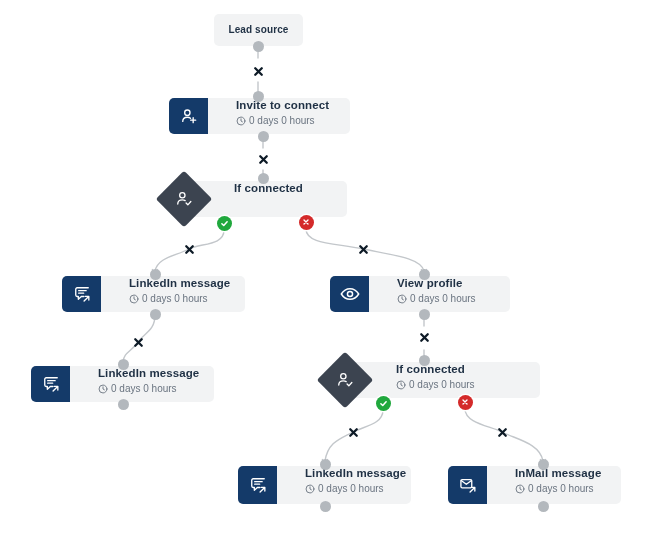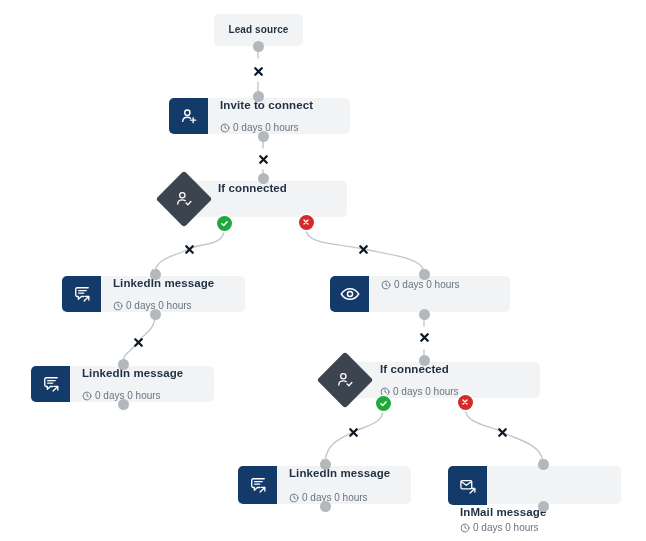--- a/index.html
+++ b/index.html
@@ -27,22 +27,22 @@
     width:39px;
     background:#143a69;
     border-radius:5px 0 0 5px;
     display:flex;align-items:center;justify-content:center;
     flex:0 0 39px;
     color:#ffffff;
     z-index:2;
   }
   .node .body{
     flex:1 1 auto;
-    display:flex;flex-direction:column;justify-content:space-between;
-    padding-left:12px;
+    display:flex;flex-direction:column;justify-content:flex-start;
+    padding-left:28px;
     min-width:0;
   }
   .node .title{
     font-size:11.5px;
     font-weight:bold;
     color:#1f3044;
     line-height:14px;
     letter-spacing:0.1px;
     white-space:nowrap;
   }
@@ -232,20 +232,21 @@
       </div>
     </div>
     <div class="node" style="left: 330px; top: 276px; width: 180px; height: 36px;">
       <div class="icon-box">
         <svg width="22" height="22" viewBox="0 0 24 24" stroke="currentColor" fill="none" stroke-width="1.6" stroke-linecap="round" stroke-linejoin="round">
           <path d="M2.5 12s3.6-5.8 9.5-5.8S21.5 12 21.5 12s-3.6 5.8-9.5 5.8S2.5 12 2.5 12z"></path>
           <circle cx="12" cy="12" r="2.8"></circle>
         </svg>
       </div>
       <div class="body">
+        <div class="title">View profile</div>
         <div class="sub">
           <span style="display: inline-flex; align-items: center; color: rgb(106, 116, 128);">
             <svg width="10" height="10" viewBox="0 0 24 24" stroke="currentColor" fill="none" stroke-width="2.2" stroke-linecap="round">
               <circle cx="12" cy="12" r="9.5"></circle>
               <path d="M12 6.8V12l3.4 2"></path>
             </svg>
           </span>
           <span>0 days 0 hours</span>
         </div>
       </div>
@@ -287,21 +288,21 @@
           <span style="display: inline-flex; align-items: center; color: rgb(106, 116, 128);">
             <svg width="10" height="10" viewBox="0 0 24 24" stroke="currentColor" fill="none" stroke-width="2.2" stroke-linecap="round">
               <circle cx="12" cy="12" r="9.5"></circle>
               <path d="M12 6.8V12l3.4 2"></path>
             </svg>
           </span>
           <span>0 days 0 hours</span>
         </div>
       </div>
     </div>
-    <div class="node" style="left: 448px; top: 466px; width: 173px; height: 38px; flex-direction: column;">
+    <div class="node" style="left: 448px; top: 466px; width: 173px; height: 38px;">
       <div class="icon-box">
         <svg width="20" height="20" viewBox="0 0 24 24" stroke="currentColor" fill="none" stroke-width="1.6" stroke-linecap="round" stroke-linejoin="round">
           <rect x="3.5" y="5.5" width="13" height="10" rx="1.6"></rect>
           <path d="M3.8 6.6l6.2 4.6 6.2-4.6"></path>
           <path d="M14.5 20.5l5.5-5.5M15.8 14.8h4.4v4.4"></path>
         </svg>
       </div>
       <div class="body">
         <div class="title">InMail message</div>
         <div class="sub">

